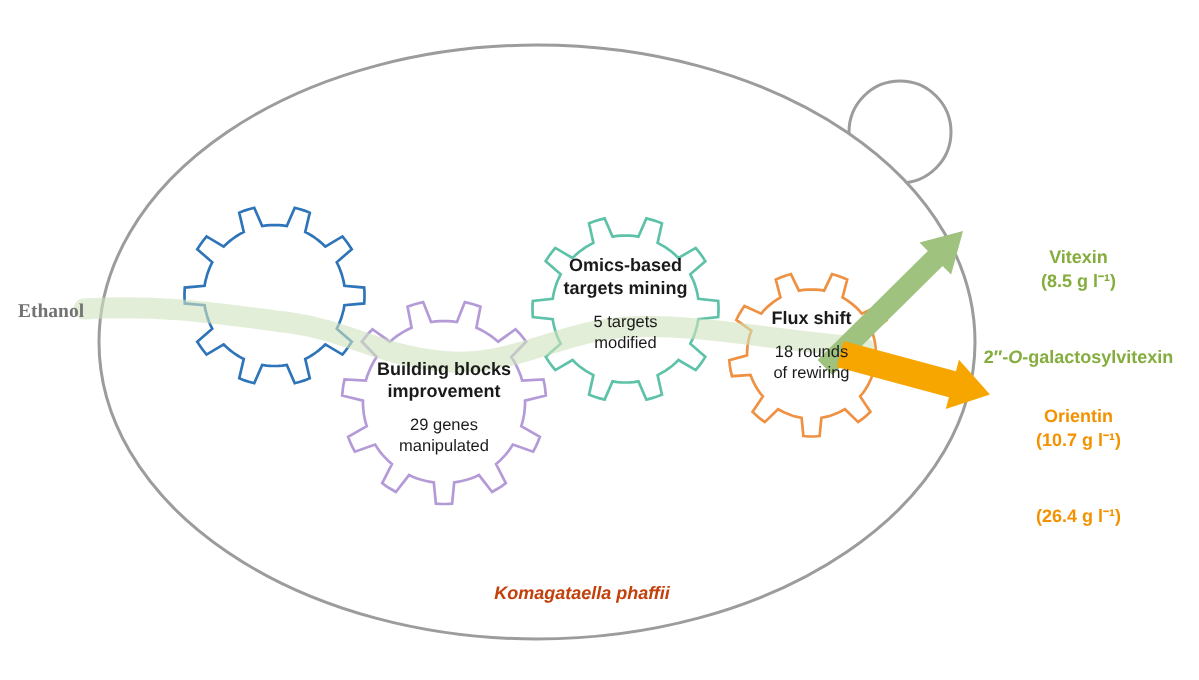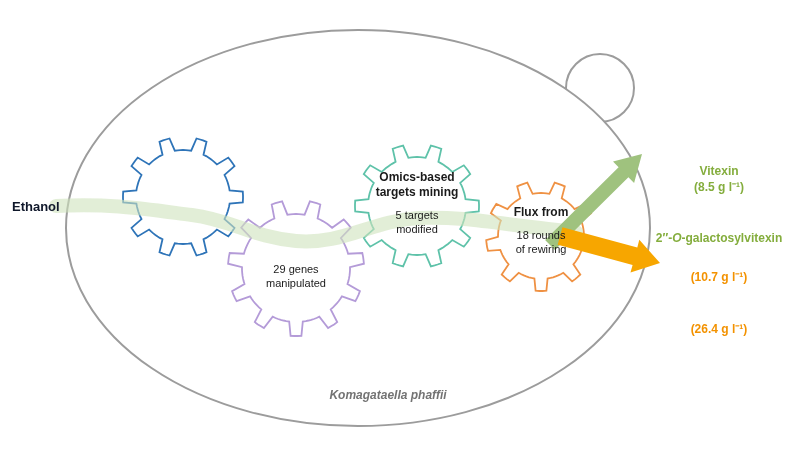--- a/index.html
+++ b/index.html
@@ -42,52 +42,55 @@
     <path fill="#ffffff" stroke-width="1.8" stroke="#b49bd8" d="M296.0 214.0 L 298.8 214.1 L 301.5 214.3 L 304.6 214.7 L 309.9 201.4 L 313.7 202.3 L 316.6 203.2 L 320.3 204.5 L 317.6 218.5 L 320.4 219.8 L 322.8 221.1 L 325.2 222.6 L 327.5 224.1 L 329.7 225.8 L 332.1 227.8 L 343.7 219.5 L 346.4 222.3 L 348.4 224.7 L 350.8 227.7 L 340.9 238.0 L 342.6 240.6 L 343.9 243.1 L 345.1 245.6 L 346.2 248.1 L 347.2 250.7 L 348.1 253.7 L 362.3 253.0 L 363.1 256.8 L 363.5 259.9 L 363.9 263.7 L 350.0 267.1 L 350.0 270.2 L 349.8 272.9 L 349.5 275.7 L 349.0 278.4 L 348.4 281.1 L 347.5 284.1 L 359.9 291.2 L 358.5 294.8 L 357.2 297.7 L 355.4 301.1 L 341.9 296.4 L 340.2 299.0 L 338.6 301.2 L 336.8 303.4 L 334.9 305.4 L 333.0 307.4 L 330.7 309.4 L 337.2 322.1 L 334.1 324.4 L 331.4 326.0 L 328.1 328.0 L 319.3 316.7 L 316.5 318.0 L 313.9 319.0 L 311.2 319.8 L 308.5 320.5 L 305.8 321.1 L 302.8 321.6 L 301.4 335.8 L 297.6 336.0 L 294.4 336.0 L 290.6 335.8 L 289.2 321.6 L 286.2 321.1 L 283.5 320.5 L 280.8 319.8 L 278.1 319.0 L 275.5 318.0 L 272.7 316.7 L 263.9 328.0 L 260.6 326.0 L 257.9 324.4 L 254.8 322.1 L 261.3 309.4 L 259.0 307.4 L 257.1 305.4 L 255.2 303.4 L 253.4 301.2 L 251.8 299.0 L 250.1 296.4 L 236.6 301.1 L 234.8 297.7 L 233.5 294.8 L 232.1 291.2 L 244.5 284.1 L 243.6 281.1 L 243.0 278.4 L 242.5 275.7 L 242.2 272.9 L 242.0 270.2 L 242.0 267.1 L 228.1 263.7 L 228.5 259.9 L 228.9 256.8 L 229.7 253.0 L 243.9 253.7 L 244.8 250.7 L 245.8 248.1 L 246.9 245.6 L 248.1 243.1 L 249.4 240.6 L 251.1 238.0 L 241.2 227.7 L 243.6 224.7 L 245.6 222.3 L 248.3 219.5 L 259.9 227.8 L 262.3 225.8 L 264.5 224.1 L 266.8 222.6 L 269.2 221.1 L 271.6 219.8 L 274.4 218.5 L 271.7 204.5 L 275.4 203.2 L 278.3 202.3 L 282.1 201.4 L 287.4 214.7 L 290.5 214.3 L 293.2 214.1 Z"></path>
     <path fill="#ffffff" stroke-width="1.8" stroke="#5ec2a9" d="M417.0 157.0 L 419.8 157.1 L 422.5 157.3 L 425.6 157.8 L 430.9 145.6 L 434.7 146.6 L 437.6 147.5 L 441.3 148.9 L 438.4 161.9 L 441.1 163.4 L 443.5 164.8 L 445.8 166.4 L 448.0 168.0 L 450.1 169.9 L 452.3 172.0 L 463.8 165.3 L 466.2 168.3 L 468.1 170.8 L 470.2 174.1 L 460.2 182.9 L 461.6 185.7 L 462.7 188.2 L 463.6 190.9 L 464.4 193.5 L 465.0 196.2 L 465.5 199.2 L 478.8 200.6 L 479.0 204.4 L 479.0 207.6 L 478.8 211.4 L 465.5 212.8 L 465.0 215.8 L 464.4 218.5 L 463.6 221.1 L 462.7 223.8 L 461.6 226.3 L 460.2 229.1 L 470.2 237.9 L 468.1 241.2 L 466.2 243.7 L 463.8 246.7 L 452.3 240.0 L 450.1 242.1 L 448.0 244.0 L 445.8 245.6 L 443.5 247.2 L 441.1 248.6 L 438.4 250.1 L 441.3 263.1 L 437.6 264.5 L 434.7 265.4 L 430.9 266.4 L 425.6 254.2 L 422.5 254.7 L 419.8 254.9 L 417.0 255.0 L 414.2 254.9 L 411.5 254.7 L 408.4 254.2 L 403.1 266.4 L 399.3 265.4 L 396.4 264.5 L 392.7 263.1 L 395.6 250.1 L 392.9 248.6 L 390.5 247.2 L 388.2 245.6 L 386.0 244.0 L 383.9 242.1 L 381.7 240.0 L 370.2 246.7 L 367.8 243.7 L 365.9 241.2 L 363.8 237.9 L 373.8 229.1 L 372.4 226.3 L 371.3 223.8 L 370.4 221.1 L 369.6 218.5 L 369.0 215.8 L 368.5 212.8 L 355.2 211.4 L 355.0 207.6 L 355.0 204.4 L 355.2 200.6 L 368.5 199.2 L 369.0 196.2 L 369.6 193.5 L 370.4 190.9 L 371.3 188.2 L 372.4 185.7 L 373.8 182.9 L 363.8 174.1 L 365.9 170.8 L 367.8 168.3 L 370.2 165.3 L 381.7 172.0 L 383.9 169.9 L 386.0 168.0 L 388.2 166.4 L 390.5 164.8 L 392.9 163.4 L 395.6 161.9 L 392.7 148.9 L 396.4 147.5 L 399.3 146.6 L 403.1 145.6 L 408.4 157.8 L 411.5 157.3 L 414.2 157.1 Z"></path>
     <path fill="#ffffff" stroke-width="1.8" stroke="#ef9143" d="M541.0 193.0 L 543.7 193.1 L 546.4 193.3 L 549.4 193.8 L 554.7 182.7 L 558.4 183.8 L 561.2 184.9 L 564.8 186.4 L 561.7 198.3 L 564.3 199.9 L 566.5 201.4 L 568.6 203.1 L 570.7 204.9 L 572.6 206.8 L 574.5 209.1 L 585.7 204.0 L 587.8 207.2 L 589.4 209.8 L 591.1 213.3 L 581.1 220.5 L 582.1 223.3 L 582.8 225.9 L 583.3 228.5 L 583.7 231.2 L 583.9 233.9 L 584.0 236.9 L 595.8 240.2 L 595.4 244.0 L 594.9 247.1 L 594.0 250.8 L 581.7 249.9 L 580.6 252.7 L 579.5 255.1 L 578.2 257.5 L 576.8 259.8 L 575.3 262.0 L 573.4 264.3 L 580.3 274.5 L 577.5 277.1 L 575.2 279.1 L 572.1 281.4 L 563.3 272.8 L 560.7 274.2 L 558.2 275.4 L 555.7 276.4 L 553.1 277.3 L 550.5 277.9 L 547.6 278.5 L 546.4 290.7 L 542.5 291.0 L 539.5 291.0 L 535.6 290.7 L 534.4 278.5 L 531.5 277.9 L 528.9 277.3 L 526.3 276.4 L 523.8 275.4 L 521.3 274.2 L 518.7 272.8 L 509.9 281.4 L 506.8 279.1 L 504.5 277.1 L 501.7 274.5 L 508.6 264.3 L 506.7 262.0 L 505.2 259.8 L 503.8 257.5 L 502.5 255.1 L 501.4 252.7 L 500.3 249.9 L 488.0 250.8 L 487.1 247.1 L 486.6 244.0 L 486.2 240.2 L 498.0 236.9 L 498.1 233.9 L 498.3 231.2 L 498.7 228.5 L 499.2 225.9 L 499.9 223.3 L 500.9 220.5 L 490.9 213.3 L 492.6 209.8 L 494.2 207.2 L 496.3 204.0 L 507.5 209.1 L 509.4 206.8 L 511.3 204.9 L 513.4 203.1 L 515.5 201.4 L 517.7 199.9 L 520.3 198.3 L 517.2 186.4 L 520.8 184.9 L 523.6 183.8 L 527.3 182.7 L 532.6 193.8 L 535.6 193.3 L 538.3 193.1 Z"></path>
 
     <path d="M 56 206 C 110 203 145 209 192 215 C 232 220 252 237 296 241 C 342 245 372 221 418 218 C 462 216 500 224 548 229 L 576 232" fill="none" stroke-width="14" stroke-linecap="round" opacity="0.6" stroke="#cfe2bd"></path>
 
     <polygon points="554.9,250.0 628.4,177.3 634.1,183.0 642,154 613.0,161.6 618.6,167.3 545.1,240.0" fill="#9fc27e"></polygon>
     <polygon points="557.7,244.7 632.6,264.9 630.5,272.6 660,263 639.3,239.8 637.3,247.5 562.4,227.3" fill="#f7a600"></polygon>
   </svg>
 
-  <div class="label ethanol" style="color: #0f172a;">Ethanol</div>
+  <div class="label ethanol" style="color: #737373; font-family: Liberation Serif, serif;">Ethanol</div>
 
   <div class="gear-text" style="left:296px; top:272px;">
+    <div class="g-title">Building blocks
+improvement</div>
     <div class="g-detail">29 genes
 manipulated</div>
   </div>
   <div class="gear-text" style="left:417px; top:203px;">
     <div class="g-title">Omics-based
 targets mining</div>
     <div class="g-detail">5 targets
 modified</div>
   </div>
   <div class="gear-text" style="left:541px; top:231px;">
-    <div class="g-title">Flux from</div>
+    <div class="g-title">Flux shift</div>
     <div class="g-detail">18 rounds
 of rewiring</div>
   </div>
 
   <div class="outputs" style="left: 639px; top: 128px; color: rgb(132, 173, 61);">
     <div class="product">
       <div>Vitexin</div>
       <div>(8.5 g l⁻¹)</div>
     </div>
     <div class="product">
       <div><span>2″-</span><span class="it">O</span><span>-galactosylvitexin</span></div>
     </div>
   </div>
 
   <div class="outputs" style="left: 639px; top: 234px; color: rgb(243, 146, 0);">
     <div class="product">
+      <div>Orientin</div>
       <div>(10.7 g l⁻¹)</div>
     </div>
     <div class="product">
       <div>(26.4 g l⁻¹)</div>
     </div>
   </div>
 
-  <div class="organism" style="color: #737373;">Komagataella phaffii</div>
+  <div class="organism" style="color: #c2410c;">Komagataella phaffii</div>
 
 </div>
 
 </body></html>

